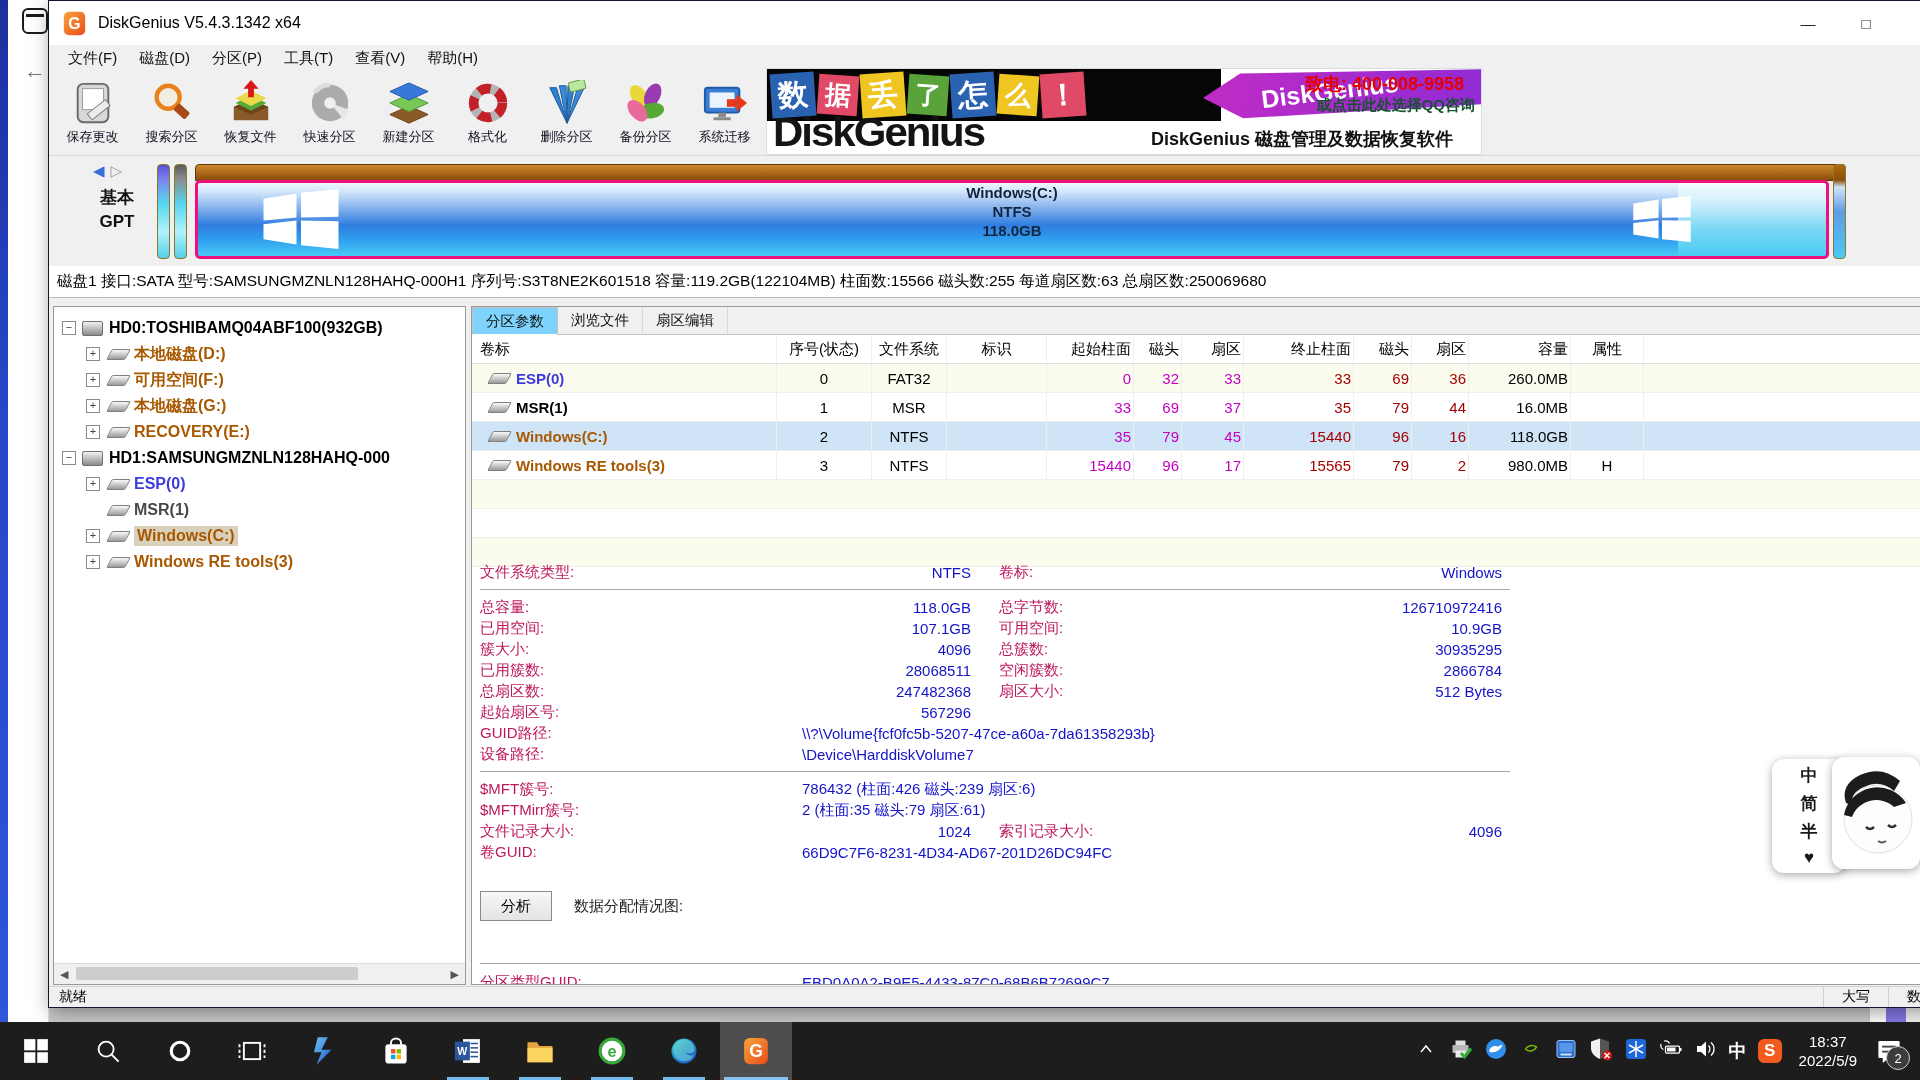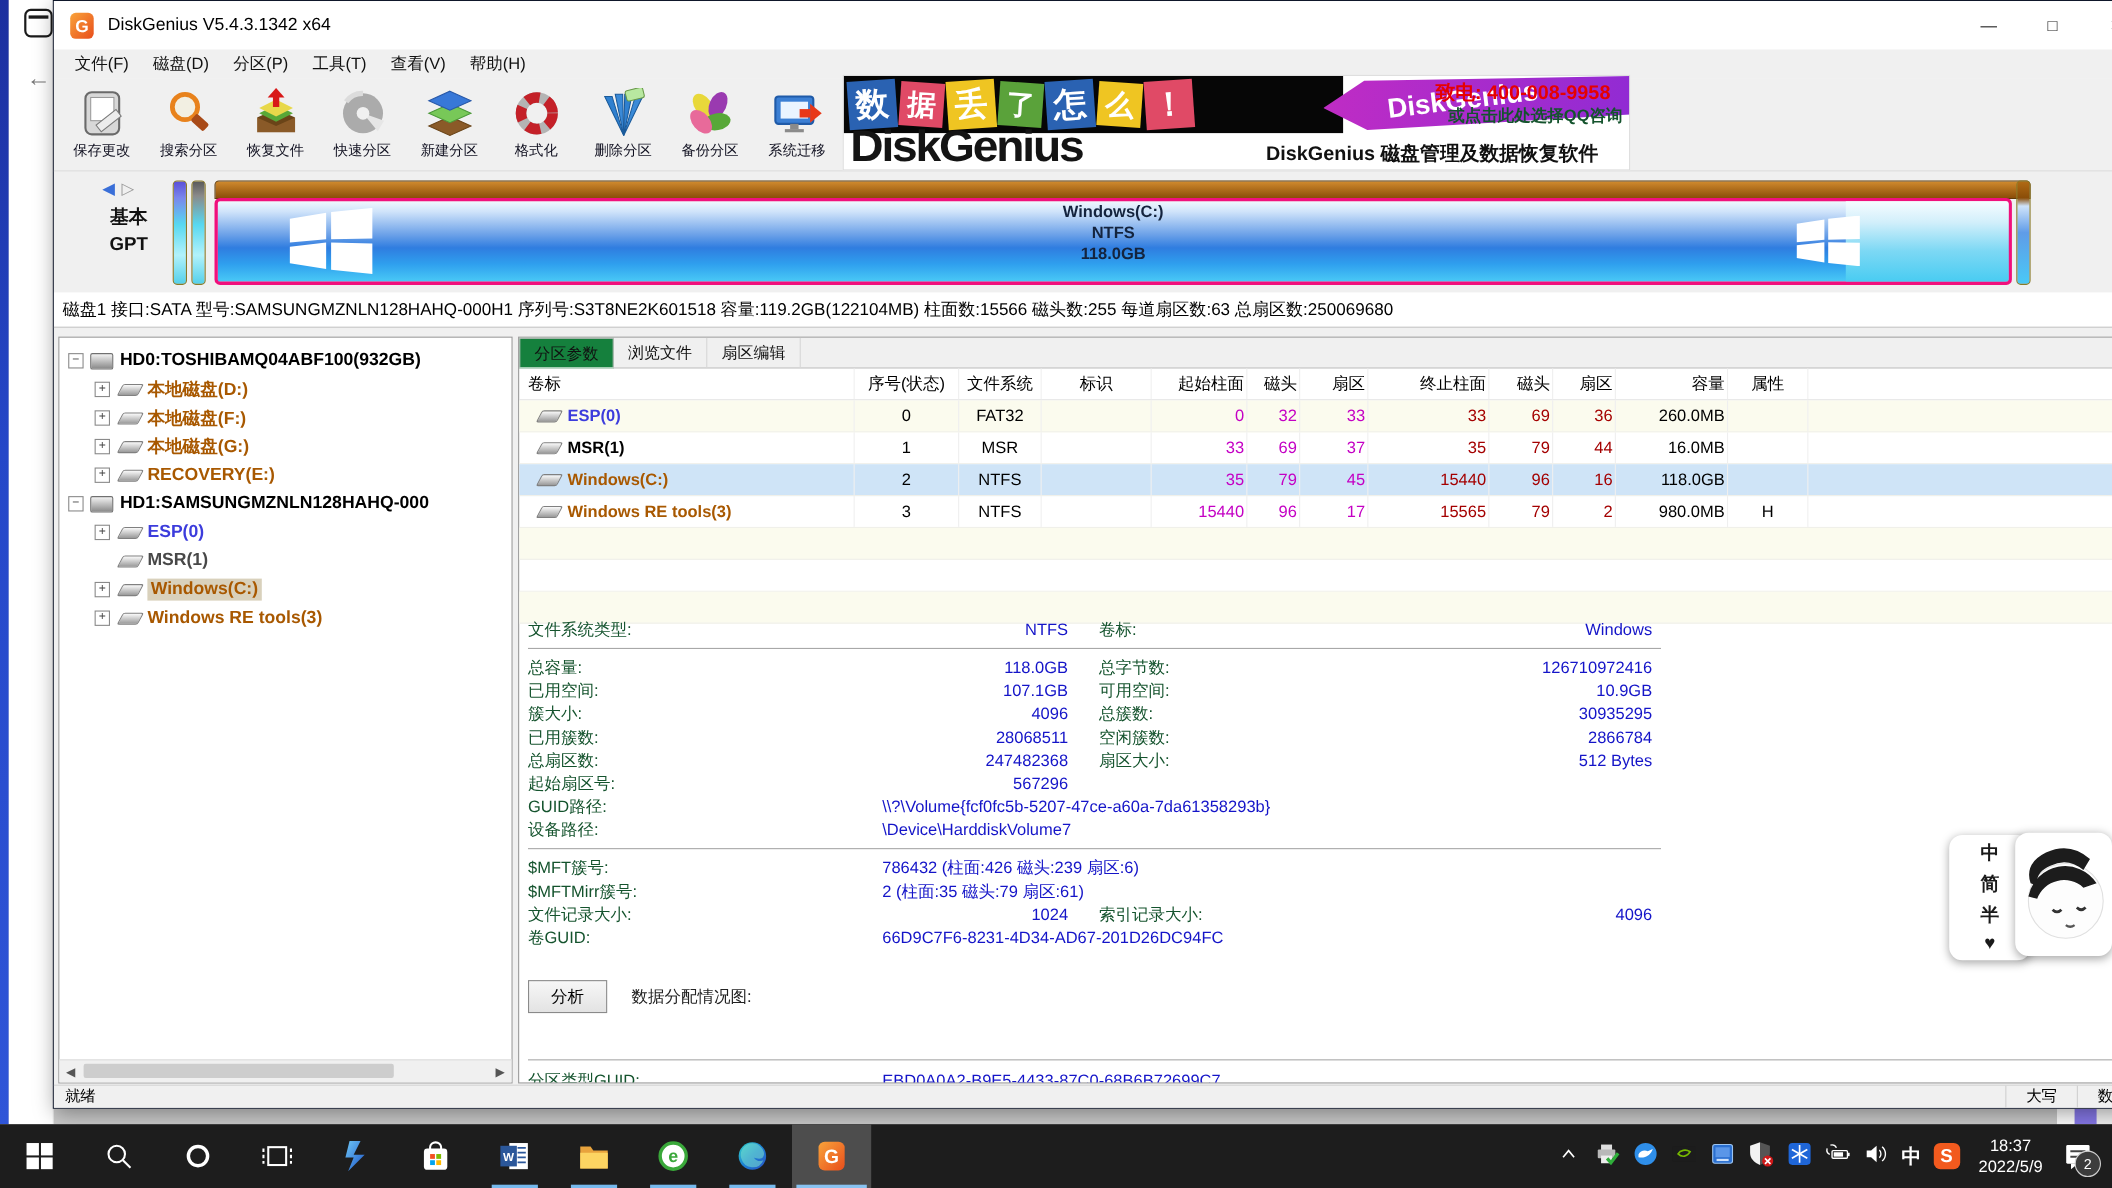--- a/index.html
+++ b/index.html
@@ -86,37 +86,37 @@
   .ticon-partition{width:17px;height:9px;background:linear-gradient(#fafafa,#9a9a9a);border:1px solid #808080;border-radius:2px;transform:skewX(-28deg);flex:none;margin-left:3px}
   .c-black{color:#000}.c-orange{color:#a85800}.c-blue{color:#3c3cdc}.c-gray{color:#484848}
   .tsel{background:#d9d1bc;padding:1px 3px}
   #hscroll{position:absolute;left:0;right:0;bottom:0;height:20px;background:#f0f0f0;border-top:1px solid #ddd;font-size:11px;color:#555}
   #hs-left{position:absolute;left:6px;top:4px}#hs-right{position:absolute;right:6px;top:4px}
   #hs-thumb{position:absolute;left:22px;width:282px;top:3px;height:13px;background:#cdcdcd;border-radius:2px}
 
   #rightpanel{position:absolute;left:422px;top:8px;right:12px;bottom:1px;background:#fff;border:1px solid #999;box-sizing:border-box;overflow:hidden}
   #tabs{height:27px;background:#f0f0f0;border-bottom:1px solid #c4c4c4;display:flex}
   .tab{padding:0 13px;font-size:14.5px;display:flex;align-items:center;color:#111;border-right:1px solid #d8d8d8}
-  .tab.active{background:#15803d;border:1px solid #c4c4c4;border-bottom:1px solid #fff;margin-bottom:-1px}
+  .tab.active{background:#7dd3fc;border:1px solid #c4c4c4;border-bottom:1px solid #fff;margin-bottom:-1px}
 
   #ptable{font-size:15px;color:#000}
   .tgrid{display:grid;grid-template-columns:305px 95px 75px 100px 87px 48px 62px 110px 58px 57px 102px 73px;height:28px;align-items:center}
   .tgrid>div{height:100%;display:flex;align-items:center;border-right:1px solid #efefef;box-sizing:border-box}
   .al{padding-left:8px}.ac{justify-content:center}.ar{justify-content:flex-end;padding-right:2px}
   #thead{border-bottom:1px solid #e0e0e0}
   .trow{border-bottom:1px solid #f0f0ea}
   .trow.stripe{background:#fbfbee}
   .trow.selrow{background:#cfe4f7}
   .mag{color:#c400c4}.dred{color:#a40000}
   .pname{font-weight:bold;gap:7px}
   .pname .ticon-partition{margin-left:10px}
 
   #details{position:absolute;left:8px;top:255px;width:1030px;font-size:15px;color:#1414c8}
   .drow{display:grid;grid-template-columns:215px 276px 28px 215px 288px;height:21px;align-items:center}
-  .dl{color:#14532d}.dv{text-align:right}
+  .dl{color:#be185d}.dv{text-align:right}
   .dwide{grid-column:2/6;text-align:left;padding-left:107px}
   .dsep{height:1px;background:#a8a8a8;margin:6px 0 7px}
 
   #analyze-row{position:absolute;left:8px;top:584px;display:flex;align-items:center;gap:22px}
   #analyze-btn{width:70px;height:28px;background:linear-gradient(#f7f7f7,#e3e3e3);border:1px solid #8a8a8a;font-size:15px;display:flex;align-items:center;justify-content:center;color:#000}
   #alloc-caption{font-size:15px;color:#222}
   #ptype-row{position:absolute;left:8px;right:8px;top:656px;border-top:1px solid #a8a8a8;padding-top:8px;font-size:15px;color:#1414c8}
 
   #statusbar{left:0;right:0;bottom:0;height:21px;background:#f0f0f0;border-top:1px solid #d2d2d2;display:flex;align-items:center;font-size:14px;color:#000;box-sizing:border-box}
   #status-ready{padding-left:10px}
@@ -489,21 +489,21 @@
     <span class="c-black">HD0:TOSHIBAMQ04ABF100(932GB)</span>
           </div>
           <div class="titem lvl1">
             <span class="toggle ">+</span>
     <span class="ticon-partition"></span>
     <span class="c-orange">本地磁盘(D:)</span>
           </div>
           <div class="titem lvl1">
             <span class="toggle ">+</span>
     <span class="ticon-partition"></span>
-    <span class="c-orange">本地磁盘(F:)</span>
+    <span class="c-orange">可用空间(F:)</span>
           </div>
           <div class="titem lvl1">
             <span class="toggle ">+</span>
     <span class="ticon-partition"></span>
     <span class="c-orange">本地磁盘(G:)</span>
           </div>
           <div class="titem lvl1">
             <span class="toggle ">+</span>
     <span class="ticon-partition"></span>
     <span class="c-orange">RECOVERY(E:)</span>

